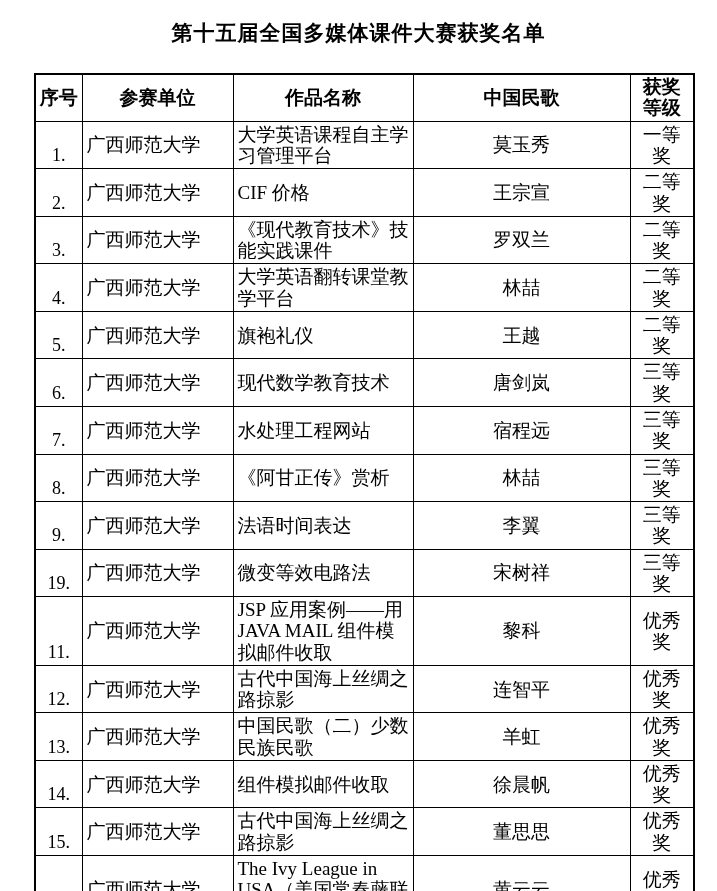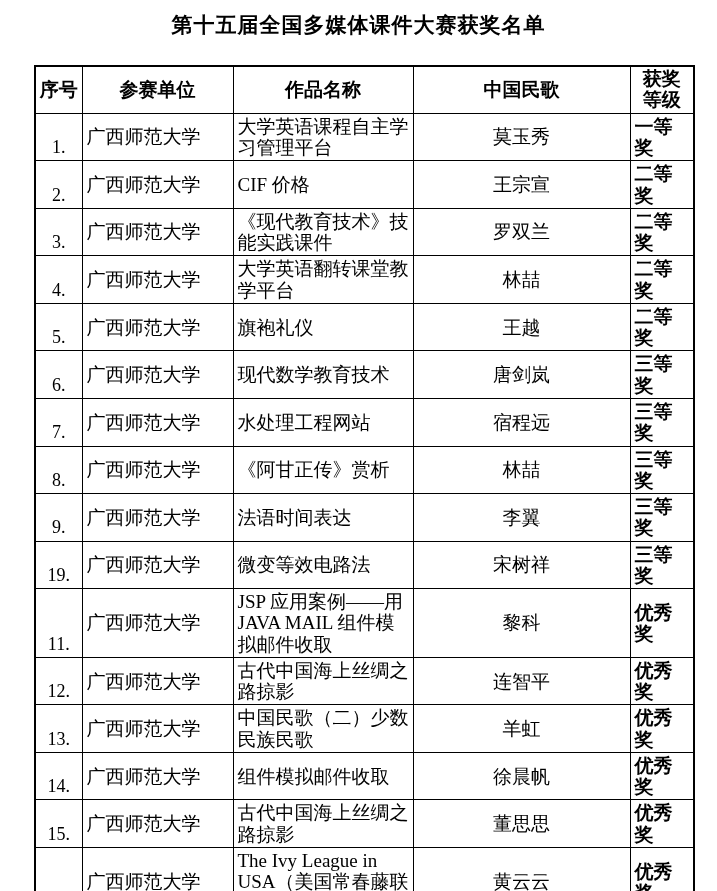--- a/index.html
+++ b/index.html
@@ -3,21 +3,21 @@
 <meta charset="utf-8">
 <style>
   html,body{margin:0;padding:0;}
   body{
     width:717px;height:891px;background:#ffffff;color:#000000;
     font-family:"Liberation Serif","DejaVu Serif",serif;
     overflow:hidden;
   }
   .page{width:717px;height:891px;position:relative;}
   .doc-title{
-    margin:0;padding-top:11px;text-align:center;
+    margin:8px;padding-top:11px;text-align:center;
     font-family:Liberation Sans, sans-serif;
     font-size:21px;font-weight:bold;letter-spacing:1px;
   }
   table.awards{
     border-collapse:collapse;table-layout:fixed;
     margin:26px 0 0 34px;width:659px;
     border:2px solid #000;
   }
   th,td{
     border:1px solid #000;
@@ -33,21 +33,21 @@
     font-weight:bold;text-align:center;padding:2px 1px;
   }
   th.c-award{white-space:pre-line;line-height:1.1;}
   td.c-index{
     text-align:center;vertical-align:bottom;
     font-size:18px;padding-bottom:3px;
   }
   td.c-unit{text-align:left;}
   td.c-work{text-align:left;padding-right:3px;}
   td.c-leader{text-align:center;margin-left:32px;}
-  td.c-award{font-weight:bold;}
+  td.c-award{text-align:center;}
 </style>
 </head>
 <body>
 
 <div class="page">
 
   <h1 class="doc-title">第十五届全国多媒体课件大赛获奖名单</h1>
 
   <table class="awards">
     <colgroup>

